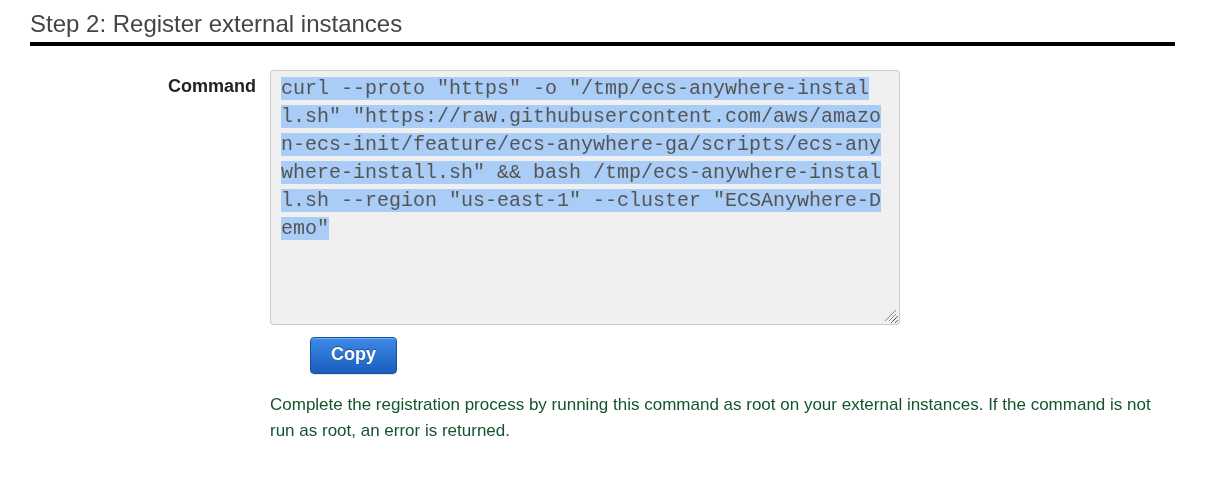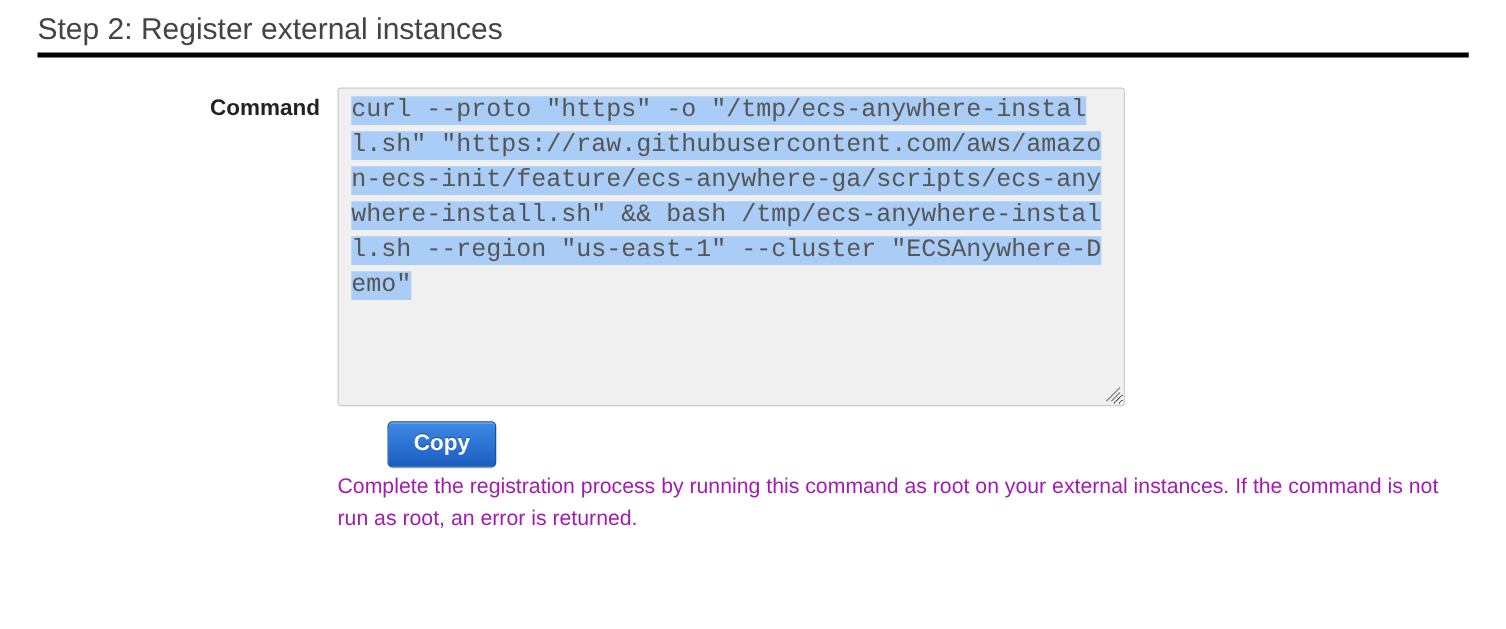--- a/index.html
+++ b/index.html
@@ -79,23 +79,23 @@
     font-size: 18px;
     font-weight: 700;
     padding: 6px 20px 8px 20px;
     border-radius: 4px;
     text-shadow: 0 -1px 0 rgba(0,0,0,0.4);
     box-shadow: inset 0 1px 0 rgba(255,255,255,0.3), 0 1px 0 rgba(0,0,0,0.1);
     cursor: pointer;
     margin-left: 40px;
   }
   .help-text {
-    margin-top: 2px;
+    margin-top: 18px;
     font-size: 17px;
-    color: #a21caf;
+    color: #14532d;
     line-height: 1.5;
     max-width: 920px;
   }
 </style>
 </head>
 <body>
 
 <div class="page">
   <h2 class="step-title">Step 2: Register external instances</h2>
 

